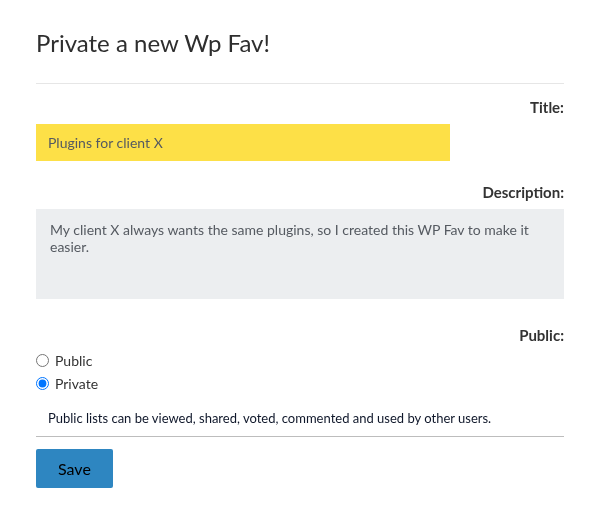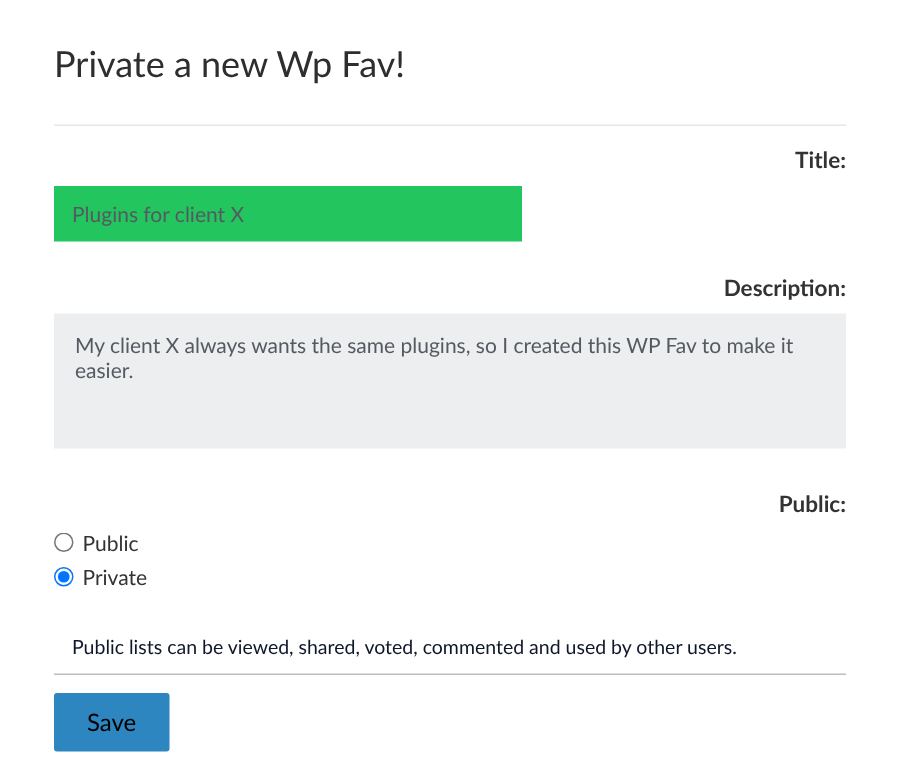--- a/index.html
+++ b/index.html
@@ -27,43 +27,43 @@
     }
     .field-label {
       font-size: 15px;
       font-weight: 700;
       color: #333;
       margin-bottom: 8px;
       display: block;
       text-align: right;
     }
     .text-input {
-      width: 312px;
-      background: #22c55e;
+      width: 414px;
+      background: #fde047;
       border: none;
       padding: 10px 12px;
       font-size: 14px;
       color: #555a61;
       font-family: inherit;
       margin-bottom: 22px;
     }
     .textarea-input {
       width: 100%;
       height: 90px;
       background: #eceef0;
       border: none;
       padding: 12px 14px;
       font-size: 14px;
       color: #555a61;
       font-family: inherit;
       resize: none;
       margin-bottom: 24px;
     }
     .radio-group {
-      margin-bottom: 24px;
+      margin-bottom: 12px;
     }
     .radio-row {
       display: flex;
       align-items: center;
       margin-bottom: 6px;
     }
     .radio-row input[type="radio"] {
       margin-right: 6px;
     }
     .radio-label {

